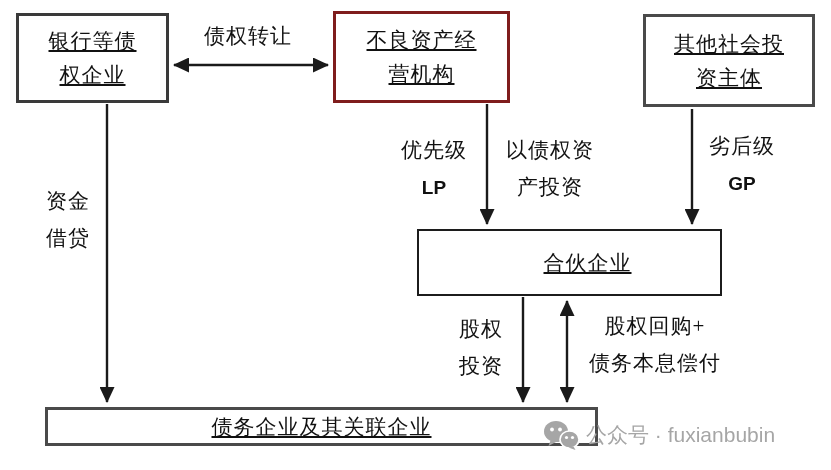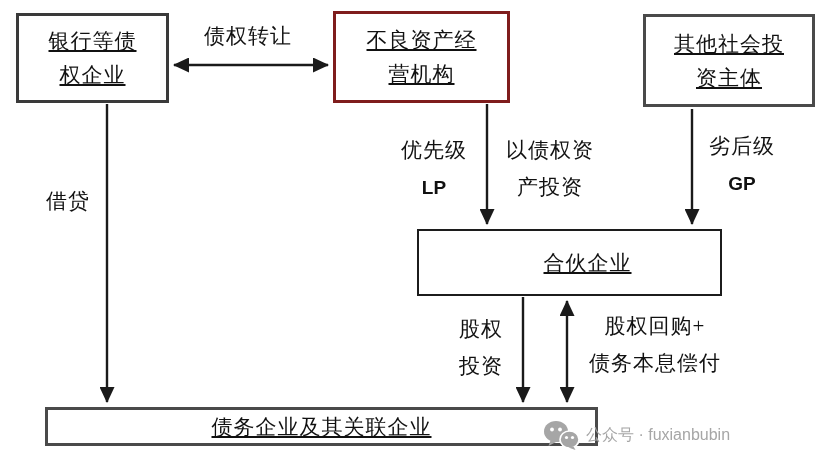--- a/index.html
+++ b/index.html
@@ -26,21 +26,21 @@
   #lbl-transfer{left:186px;top:18px;width:124px;}
   #lbl-lending{left:36px;top:183px;width:64px;}
   #lbl-senior{left:391px;top:132px;width:86px;}
   #lbl-debt-invest{left:495px;top:132px;width:110px;}
   #lbl-junior{left:700px;top:128px;width:84px;}
   #lbl-equity{left:449px;top:311px;width:64px;}
   #lbl-repurchase{left:575px;top:308px;width:160px;}
   #arrow-layer{position:absolute;left:0;top:0;z-index:1;}
   #watermark{
     position:absolute;left:543px;top:420px;display:flex;align-items:center;gap:7px;
-    font-family:"Liberation Sans","DejaVu Sans",sans-serif;font-size:16px;color:#a6a6a6;
+    font-family:"Liberation Sans","DejaVu Sans",sans-serif;font-size:21px;color:#a6a6a6;
     z-index:4;white-space:nowrap;
   }
 </style>
 </head>
 <body>
 
 <div id="canvas">
 
   <svg id="arrow-layer" width="831" height="470" viewBox="0 0 831 470">
     <defs>
@@ -77,20 +77,21 @@
 
   <div class="box" id="box-debtor">
     <div class="ln">债务企业及其关联企业</div>
   </div>
 
   <div class="edge-label" id="lbl-transfer">
     <div>债权转让</div>
   </div>
 
   <div class="edge-label" id="lbl-lending">
+    <div>资金</div>
     <div>借贷</div>
   </div>
 
   <div class="edge-label" id="lbl-senior">
     <div>优先级</div>
     <div class="latin">LP</div>
   </div>
 
   <div class="edge-label" id="lbl-debt-invest">
     <div>以债权资</div>

